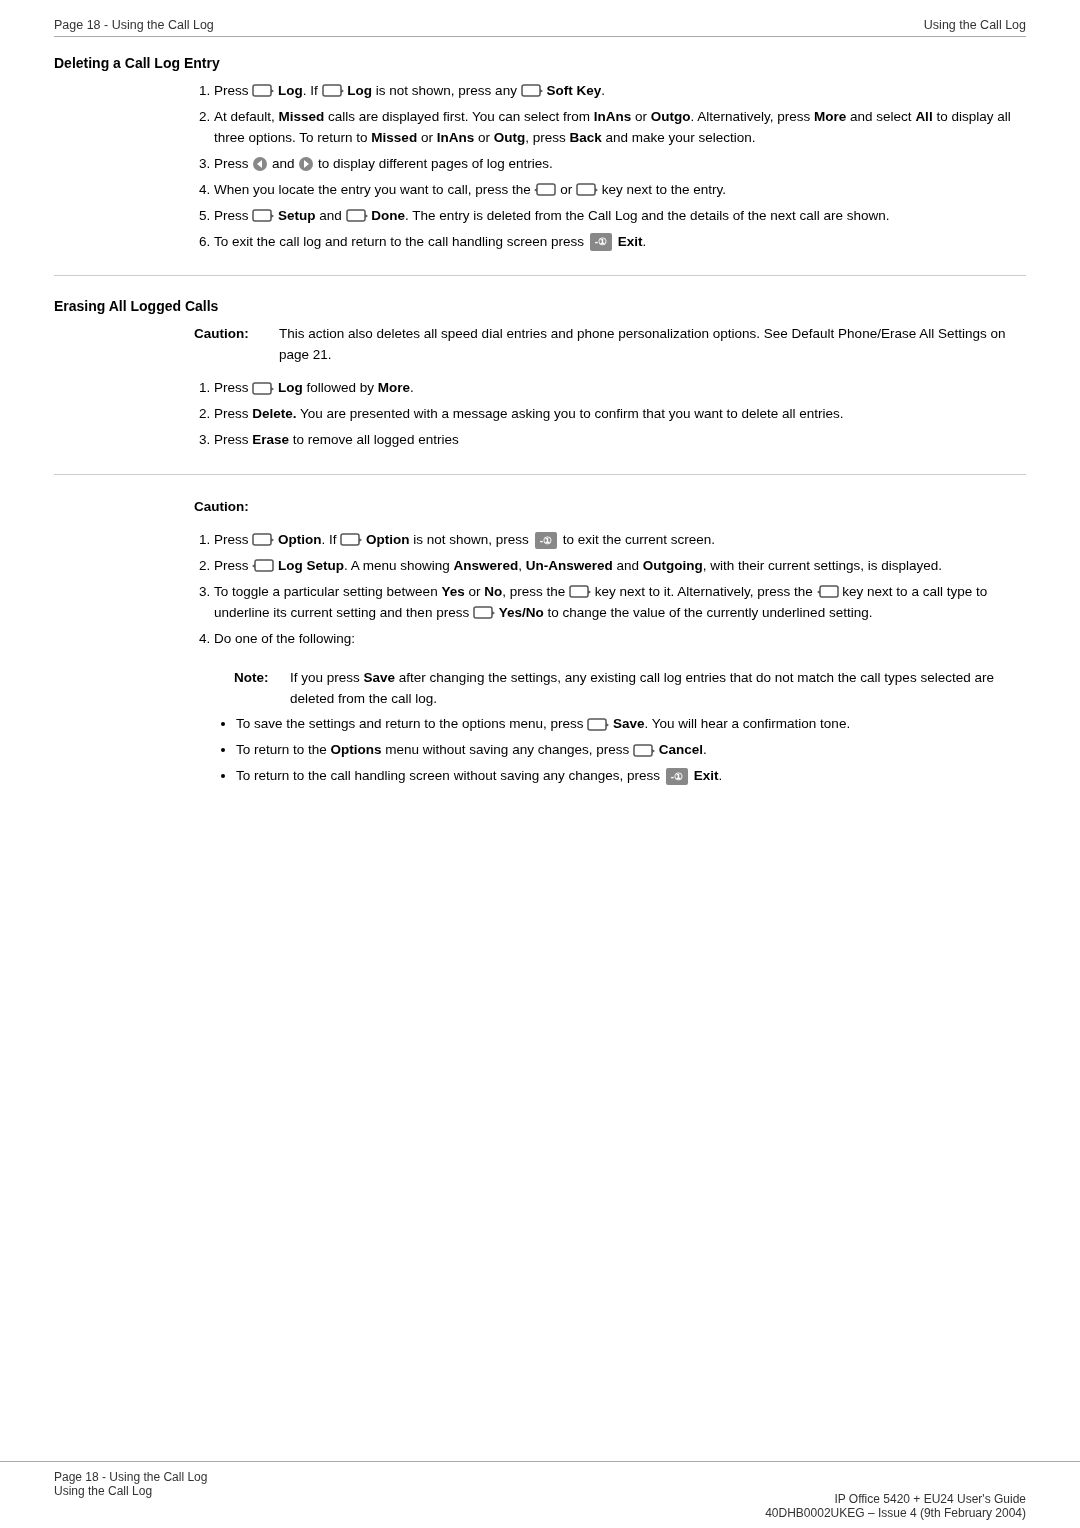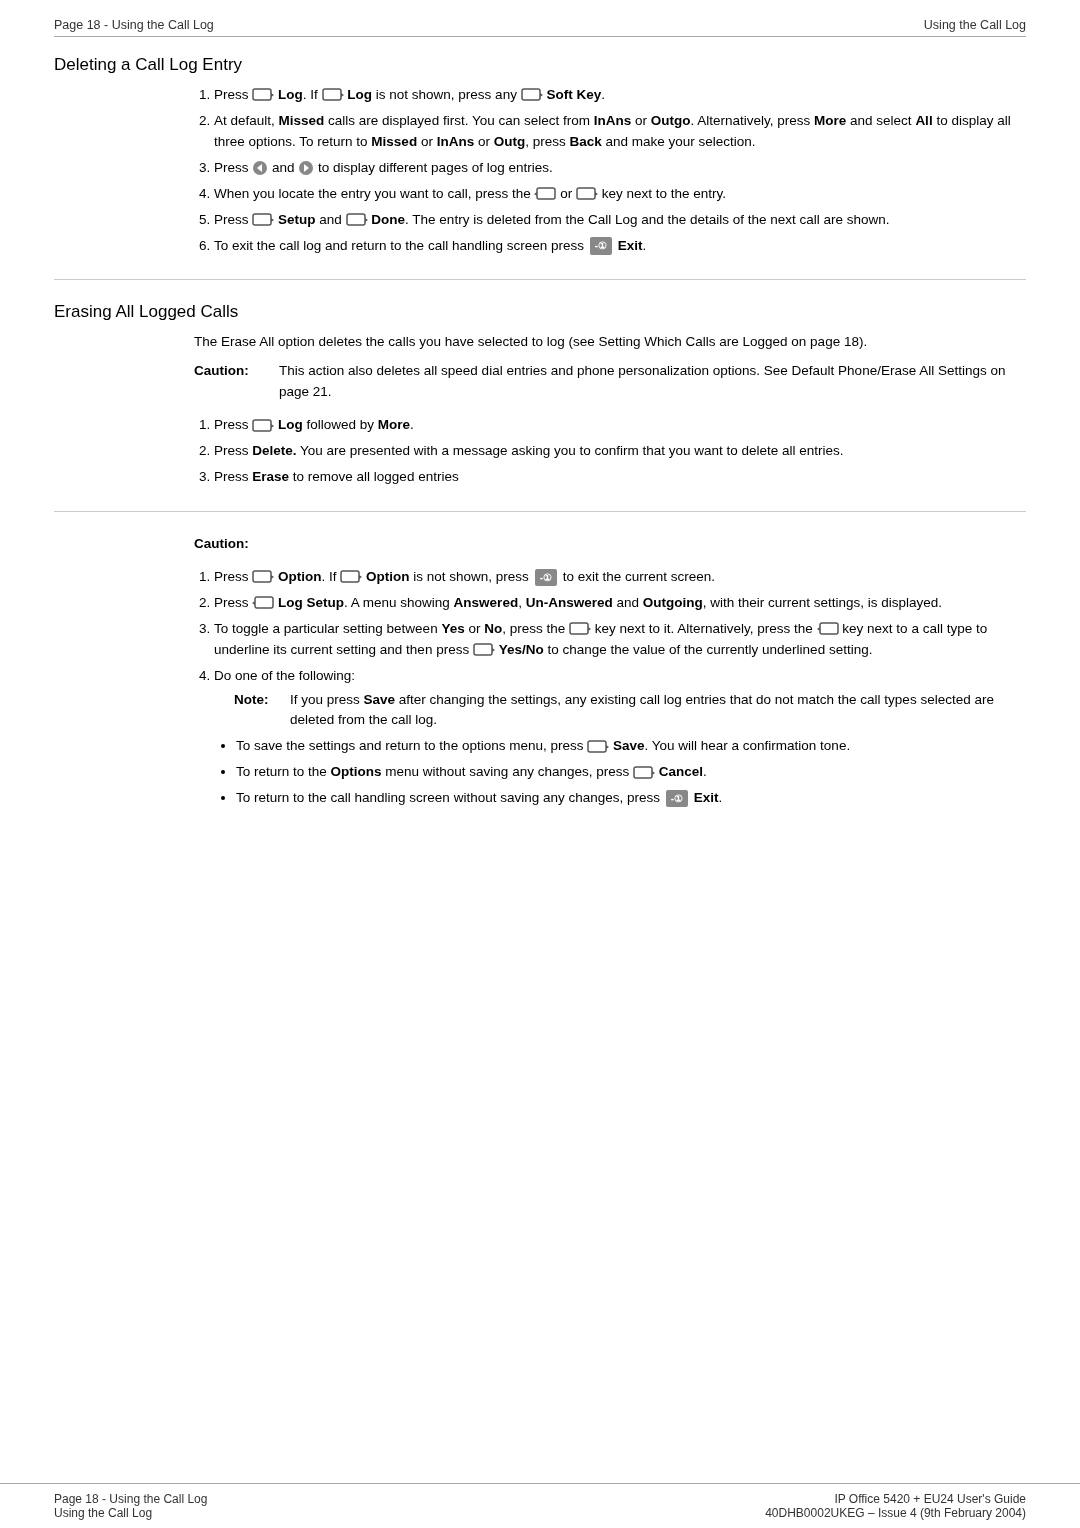--- a/index.html
+++ b/index.html
@@ -32,22 +32,22 @@
     .section {
       margin-bottom: 22px;
       padding-bottom: 18px;
       border-bottom: 1px solid #ccc;
     }
     .section:last-of-type {
       border-bottom: none;
     }
 
     .section-title {
-      font-size: 17px;
-      font-weight: normal;
+      font-size: 14px;
+      font-weight: bold;
       margin-bottom: 10px;
     }
 
     .section-body {
       padding-left: 140px;
     }
 
     ol {
       padding-left: 20px;
       margin-bottom: 4px;
@@ -80,21 +80,21 @@
     .caution-label {
       font-weight: bold;
       white-space: nowrap;
       min-width: 70px;
     }
     .caution-text {}
 
     .note-block {
       display: flex;
       gap: 8px;
-      margin: 3px 0 5px 20px;
+      margin: 18px 0 5px 20px;
       line-height: 1.55;
     }
     .note-label {
       font-weight: bold;
       white-space: nowrap;
       min-width: 48px;
     }
 
     
     .sk-icon {
@@ -141,21 +141,21 @@
       left: 0;
       right: 0;
       border-top: 1px solid #aaa;
       padding: 8px 54px;
       display: flex;
       justify-content: space-between;
       font-size: 12px;
       color: #333;
     }
     .footer-left {}
-    .footer-right { text-align: right; }
+    .footer-right { text-align: right; margin-top: 22px; }
 
     b { font-weight: bold; }
   </style>
 </head>
 <body>
 
 <div class="page-wrapper">
   <div class="page-header">
     <span>Page 18 - Using the Call Log</span>
     <span>Using the Call Log</span>
@@ -248,21 +248,20 @@
           <span class="exit-icon">-①</span>
           <b>Exit</b>.
         </li>
       </ol>
     </div>
   </div>
 
   <div class="section">
     <div class="section-title">Erasing All Logged Calls</div>
     <div class="section-body">
-      <p>The Erase All option deletes the calls you have selected to log  (see Setting Which Calls are Logged on page 18).</p>
       <div class="caution-block">
         <span class="caution-label">Caution:</span>
         <span class="caution-text">This action also deletes all speed dial entries and phone personalization options. See Default Phone/Erase All Settings on page 21.</span>
       </div>
       <ol>
         <li>
           Press
           <span class="sk-icon">
             <svg viewBox="0 0 22 14">
                 <rect x="1" y="1" width="18" height="11" rx="2" ry="2" fill="none" stroke="#555" stroke-width="1.5"></rect>

